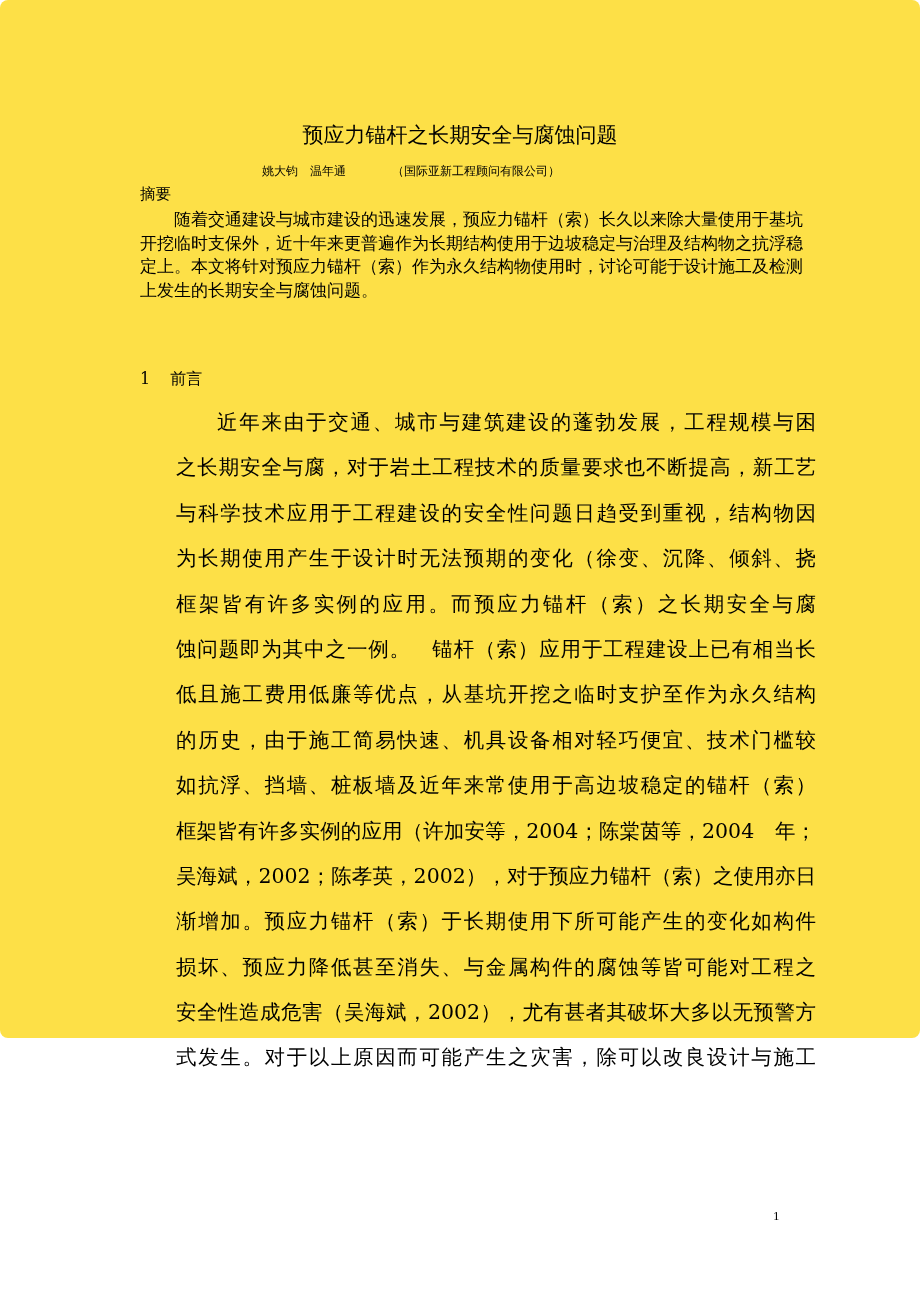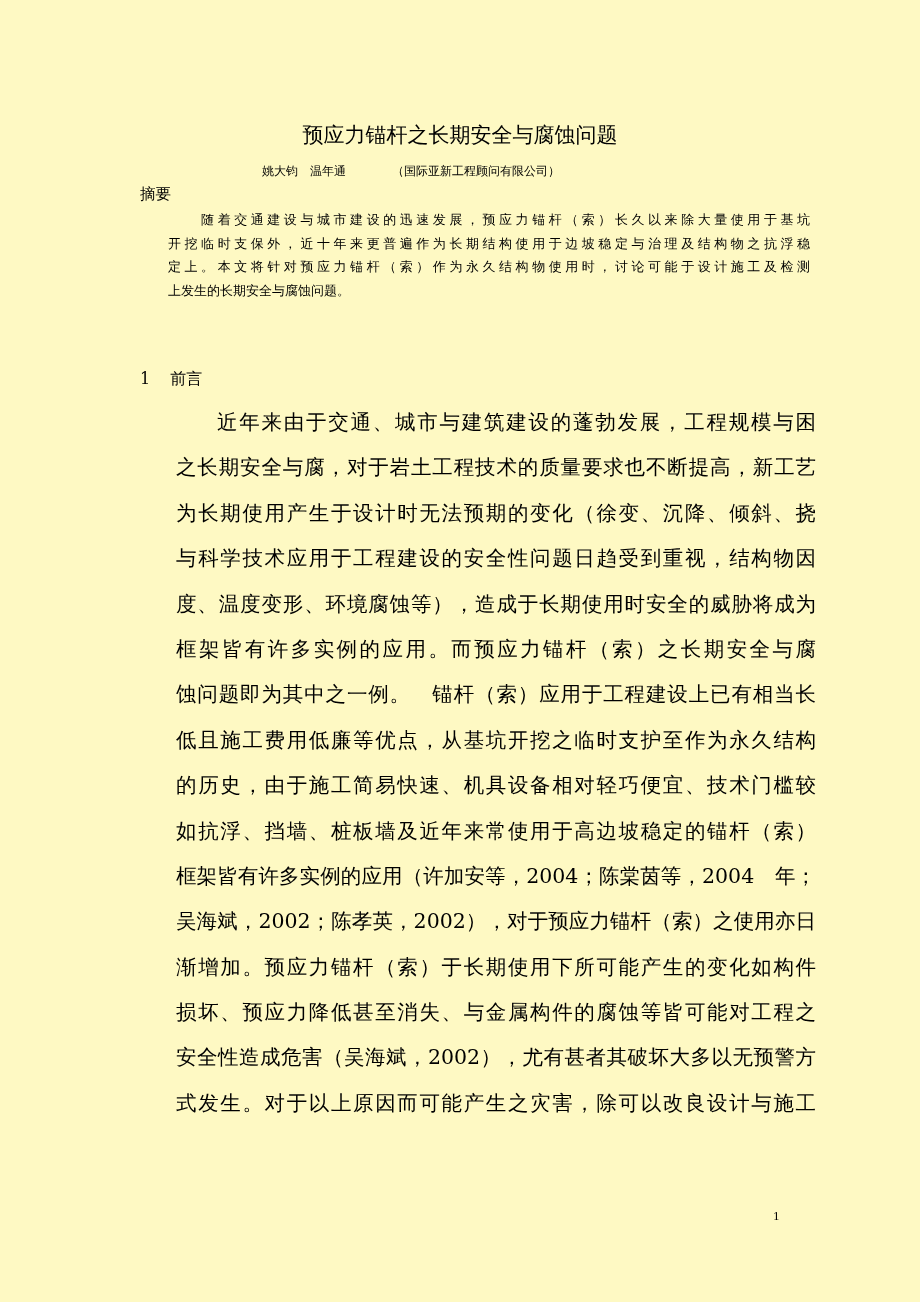--- a/index.html
+++ b/index.html
@@ -11,22 +11,23 @@
       width: 920px;
       height: 1302px;
       position: relative;
       overflow: hidden;
       color: #000000;
       font-family: "DejaVu Serif", "Liberation Serif", serif;
     }
     .page {
       position: absolute;
       left: 0; top: 0;
-      width: 920px; height: 1302px;
-      background: #fef9c3;
+      width: 920px; height: 1038px;
+      background: #fde047;
+      border-radius: 8px;
     }
     .title {
       position: absolute;
       top: 121px;
       left: 0;
       width: 920px;
       text-align: center;
       font-size: 21px;
       line-height: 28px;
       letter-spacing: 0px;
@@ -47,23 +48,22 @@
       left: 140px;
       font-size: 15.5px;
       line-height: 22px;
       font-family: Liberation Mono, monospace;
     }
     .abstract-body {
       position: absolute;
       top: 208px;
       left: 140px;
       width: 642px;
-      font-size: 13px;
+      font-size: 17px;
       line-height: 23.5px;
-      margin-left: 28px;
     }
     .abstract-body .line {
       display: block;
       white-space: nowrap;
       text-align: justify;
       text-align-last: justify;
       height: 23.5px;
     }
     .abstract-body .line.last { text-align-last: left; }
     .section-heading {
@@ -116,23 +116,22 @@
     <span class="line">开挖临时支保外，近十年来更普遍作为长期结构使用于边坡稳定与治理及结构物之抗浮稳</span>
     <span class="line">定上。本文将针对预应力锚杆（索）作为永久结构物使用时，讨论可能于设计施工及检测</span>
     <span class="line last">上发生的长期安全与腐蚀问题。</span>
   </div>
 
   <div class="section-heading"><span>1</span><span style="display:inline-block;width:20px"></span><span>前言</span></div>
 
   <div class="body-text">
     <span class="line indent">近年来由于交通、城市与建筑建设的蓬勃发展，工程规模与困</span>
     <span class="line">之长期安全与腐，对于岩土工程技术的质量要求也不断提高，新工艺</span>
+    <span class="line">与科学技术应用于工程建设的安全性问题日趋受到重视，结构物因</span>
     <span class="line">为长期使用产生于设计时无法预期的变化（徐变、沉降、倾斜、挠</span>
-    <span class="line">与科学技术应用于工程建设的安全性问题日趋受到重视，结构物因</span>
-    <span class="line">度、温度变形、环境腐蚀等），造成于长期使用时安全的威胁将成为</span>
     <span class="line">框架皆有许多实例的应用。而预应力锚杆（索）之长期安全与腐</span>
     <span class="line">蚀问题即为其中之一例。　锚杆（索）应用于工程建设上已有相当长</span>
     <span class="line">低且施工费用低廉等优点，从基坑开挖之临时支护至作为永久结构</span>
     <span class="line">的历史，由于施工简易快速、机具设备相对轻巧便宜、技术门槛较</span>
     <span class="line">如抗浮、挡墙、桩板墙及近年来常使用于高边坡稳定的锚杆（索）</span>
     <span class="line">框架皆有许多实例的应用（许加安等，2004；陈棠茵等，2004　年；</span>
     <span class="line">吴海斌，2002；陈孝英，2002），对于预应力锚杆（索）之使用亦日</span>
     <span class="line">渐增加。预应力锚杆（索）于长期使用下所可能产生的变化如构件</span>
     <span class="line">损坏、预应力降低甚至消失、与金属构件的腐蚀等皆可能对工程之</span>
     <span class="line">安全性造成危害（吴海斌，2002），尤有甚者其破坏大多以无预警方</span>

